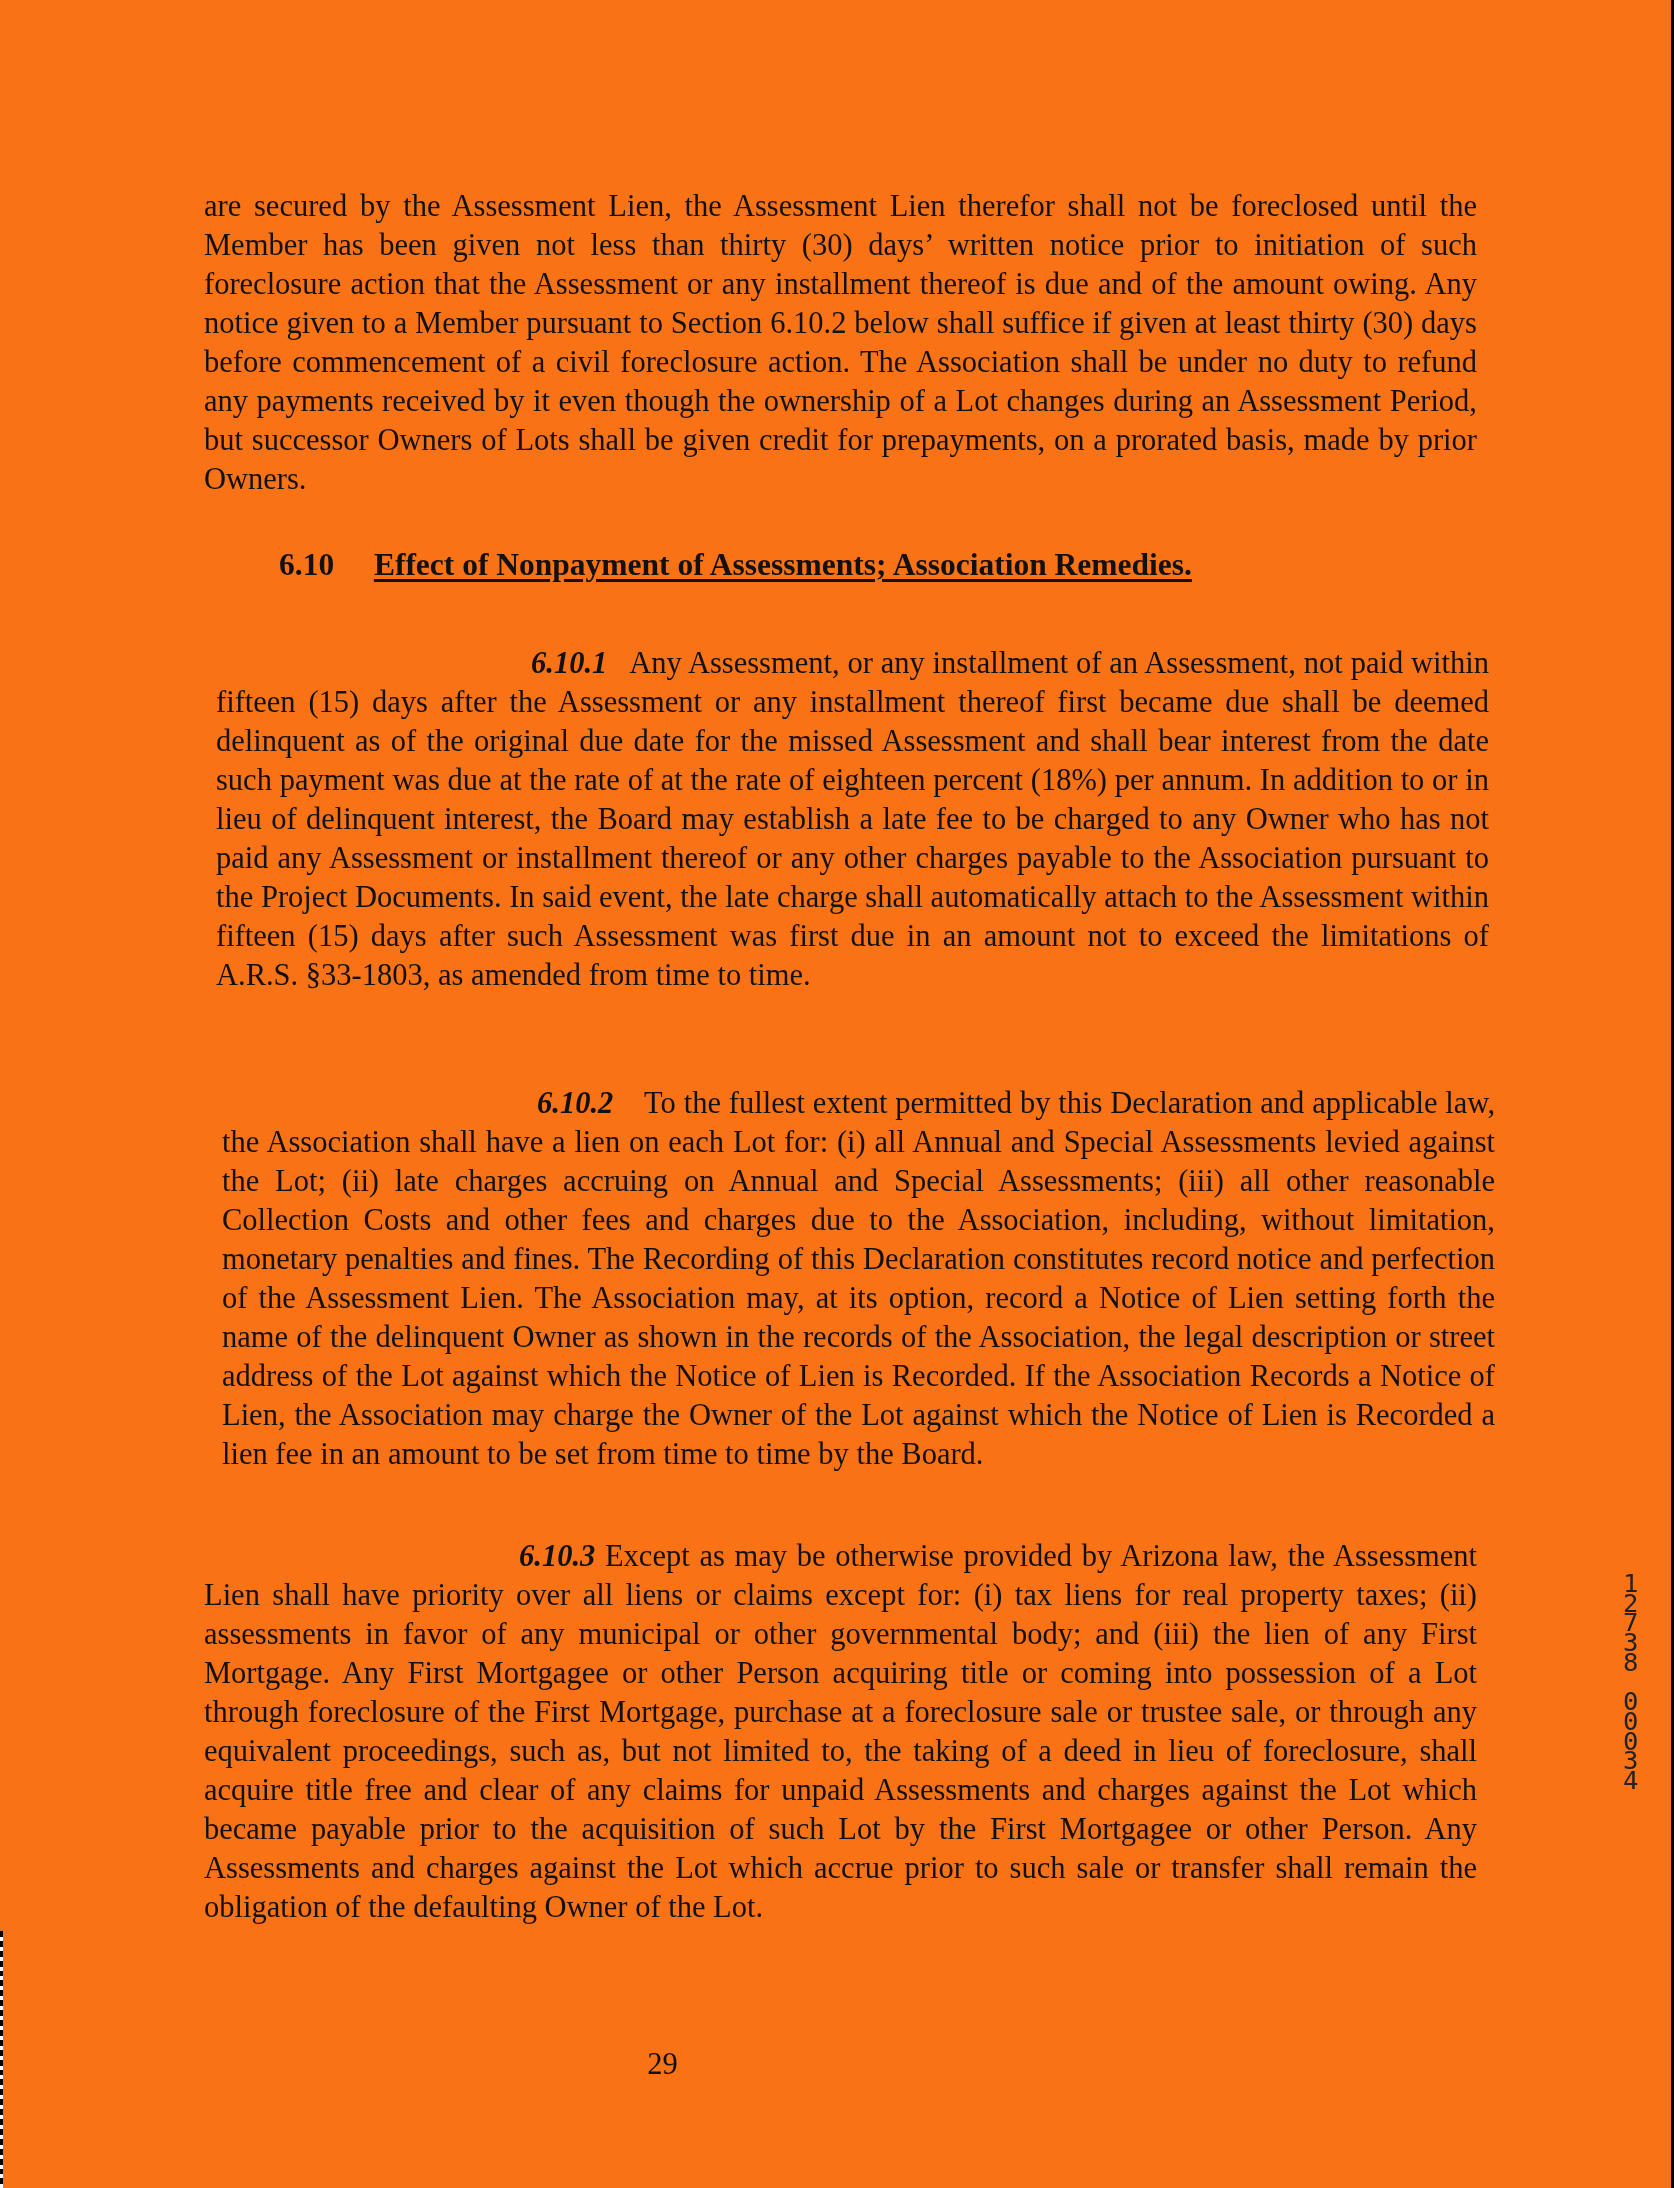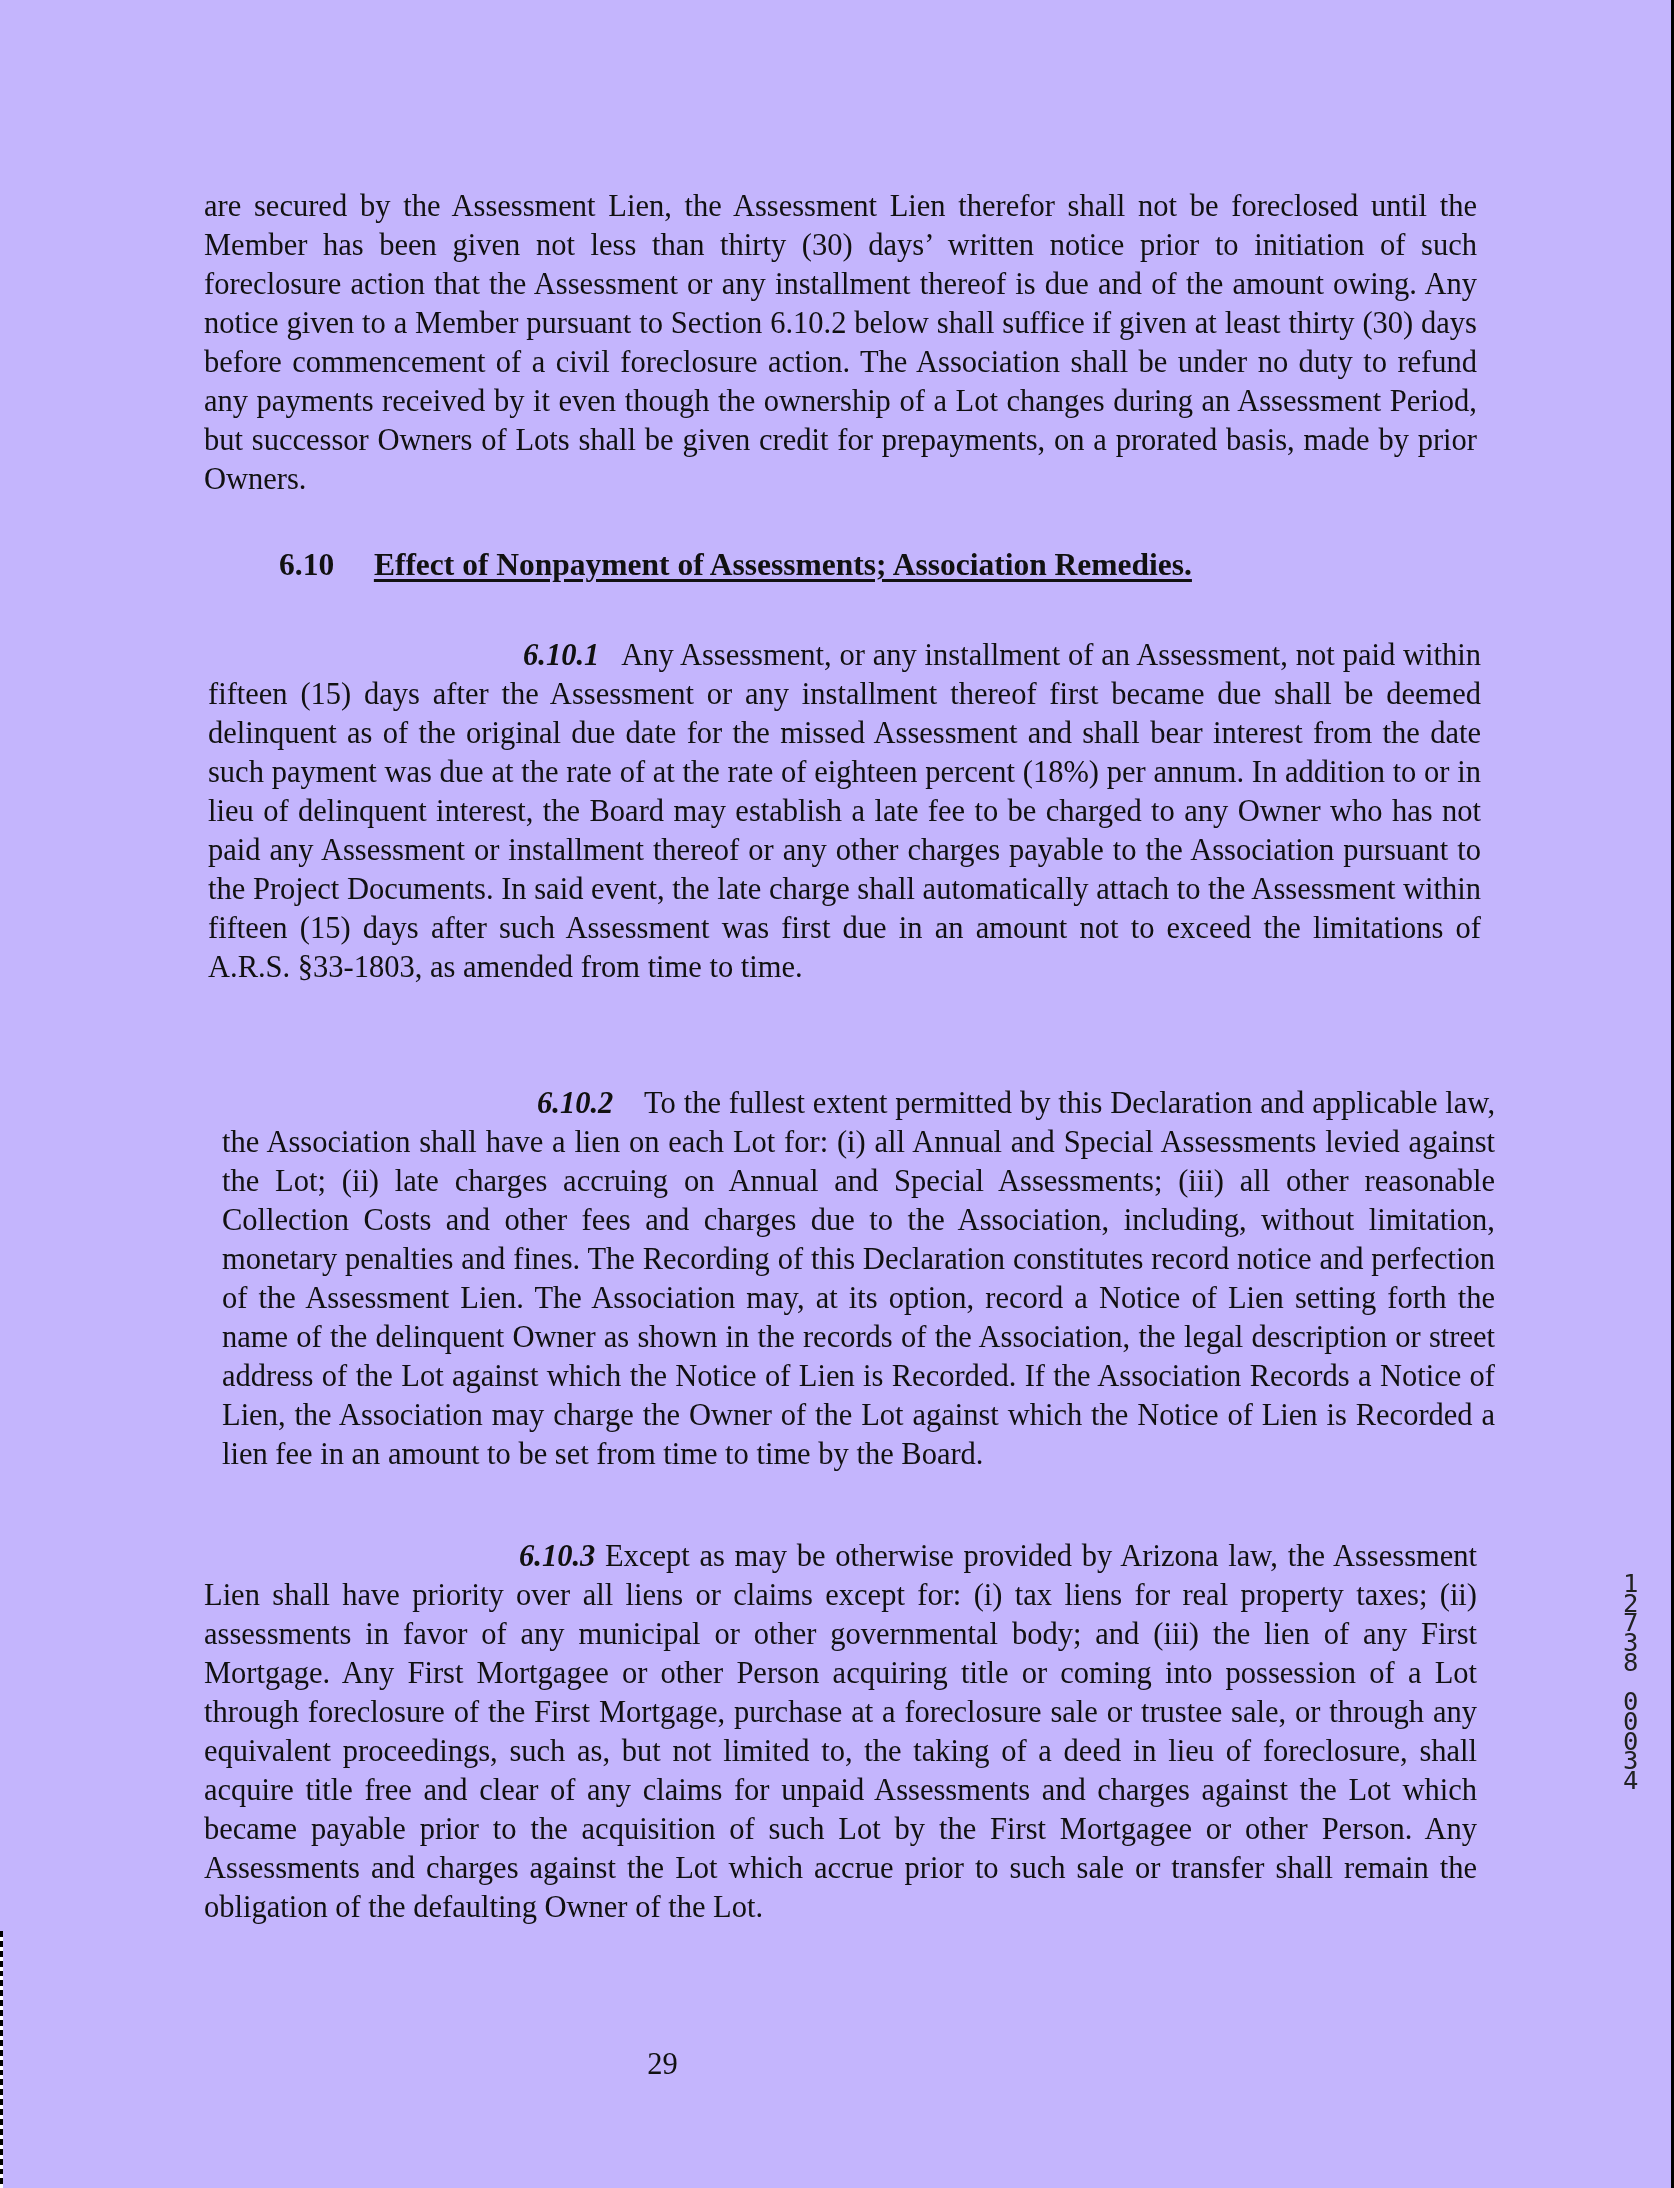--- a/index.html
+++ b/index.html
@@ -1,18 +1,18 @@
 <!DOCTYPE html>
 <html><head>
 <meta charset="utf-8">
 <style>
   html, body { margin: 0; padding: 0; background: #ffffff; }
   body { width: 1675px; height: 2189px; position: relative; overflow: hidden;
          font-family: "Liberation Serif", "DejaVu Serif", serif; color: #111; }
-  .page { position: absolute; left: 0; top: 0; width: 1675px; height: 2189px; background: #c4b5fd; }
+  .page { position: absolute; left: 0; top: 0; width: 1675px; height: 2189px; background: #f97316; }
   .text-block { position: absolute; left: 204px; width: 1273px; font-size: 30.5px; line-height: 39px;
                 text-align: justify; text-align-last: left; }
   .p1 { top: 187px; }
   .heading { position: absolute; top: 547px; left: 279px; font-size: 31.5px; font-weight: bold; white-space: nowrap; }
   .heading .num { display: inline-block; width: 87px; }
   .heading .title { text-decoration: underline; text-decoration-thickness: 3px; text-underline-offset: 3.9px; }
   .p2 { top: 632px; }
   .p3 { top: 1066px; }
   .p4 { top: 1537px; }
   .indent-label { font-weight: bold; font-style: italic; margin-left: 315px; }
@@ -30,21 +30,21 @@
 
 <div class="page">
 
   <p class="text-block p1" style="margin:0;">are secured by the Assessment Lien, the Assessment Lien therefor shall not be foreclosed until the Member has been given not less than thirty (30) days’ written notice prior to initiation of such foreclosure action that the Assessment or any installment thereof is due and of the amount owing. Any notice given to a Member pursuant to Section 6.10.2 below shall suffice if given at least thirty (30) days before commencement of a civil foreclosure action.  The Association shall be under no duty to refund any payments received by it even though the ownership of a Lot changes during an Assessment Period, but successor Owners of Lots shall be given credit for prepayments, on a prorated basis, made by prior Owners.</p>
 
   <div class="heading">
     <span class="num">6.10</span>
     <span class="title">Effect of Nonpayment of Assessments; Association Remedies.</span>
   </div>
 
-  <p class="text-block p2" style="margin:4px;">
+  <p class="text-block p2" style="margin:12px;">
     <span class="indent-label">6.10.1</span>&nbsp;&nbsp;
     <span>Any Assessment, or any installment of an Assessment, not paid within fifteen (15) days after the Assessment or any installment thereof first became due shall be deemed delinquent as of the original due date for the missed Assessment and shall bear interest from the date such payment was due at the rate of at the rate of eighteen percent (18%) per annum. In addition to or in lieu of delinquent interest, the Board may establish a late fee to be charged to any Owner who has not paid any Assessment or installment thereof or any other charges payable to the Association pursuant to the Project Documents.  In said event, the late charge shall automatically attach to the Assessment within fifteen (15) days after such Assessment was first due in an amount not to exceed the limitations of A.R.S. §33-1803, as amended from time to time.</span>
   </p>
 
   <p class="text-block p3" style="margin:18px;">
     <span class="indent-label">6.10.2</span>&nbsp;&nbsp;&nbsp;
     <span>To the fullest extent permitted by this Declaration and applicable law, the Association shall have a lien on each Lot for: (i) all Annual and Special Assessments levied against the Lot; (ii) late charges accruing on Annual and Special Assessments; (iii) all other reasonable Collection Costs and other fees and charges due to the Association, including, without limitation, monetary penalties and fines.  The Recording of this Declaration constitutes record notice and perfection of the Assessment Lien.  The Association may, at its option, record a Notice of Lien setting forth the name of the delinquent Owner as shown in the records of the Association, the legal description or street address of the Lot against which the Notice of Lien is Recorded.  If the Association Records a Notice of Lien, the Association may charge the Owner of the Lot against which the Notice of Lien is Recorded a lien fee in an amount to be set from time to time by the Board.</span>
   </p>
 
   <p class="text-block p4" style="margin:0;">

